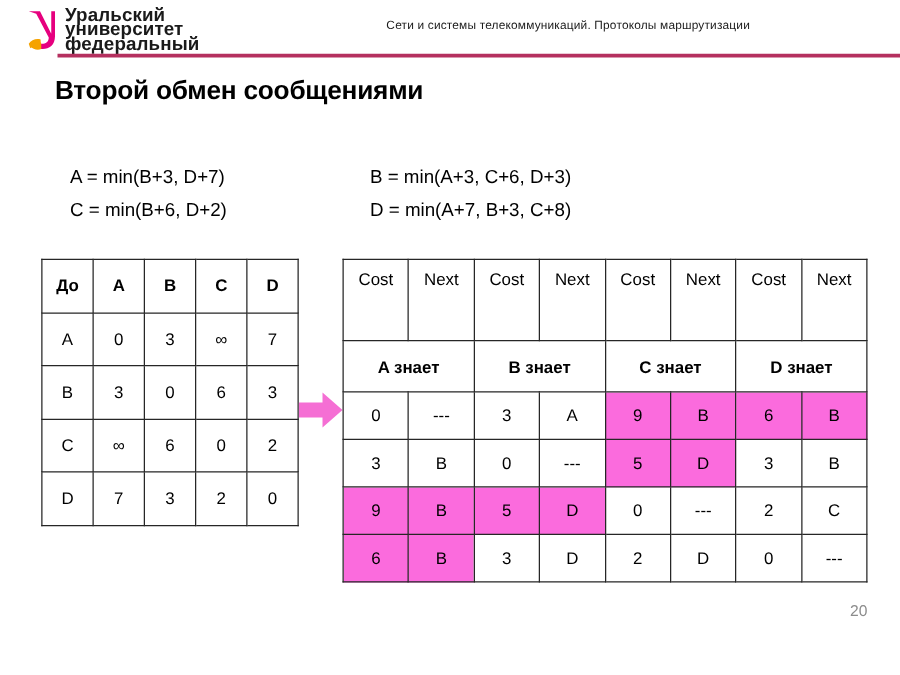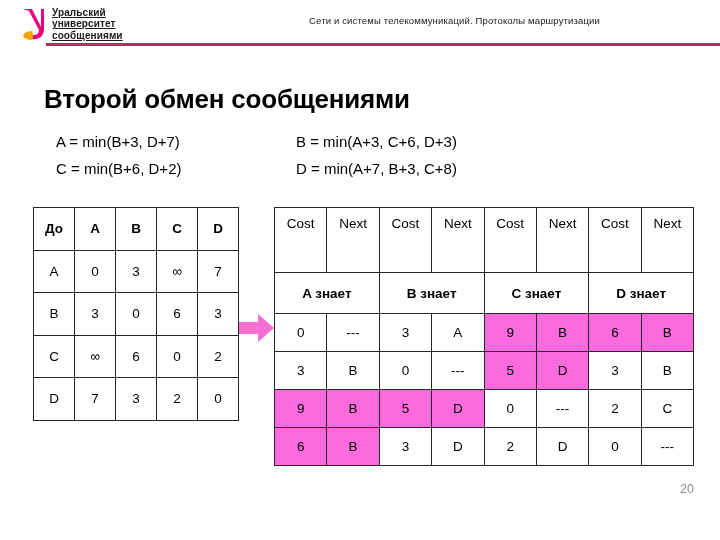--- a/index.html
+++ b/index.html
@@ -39,27 +39,26 @@
     display: flex;
     align-items: center;
   }
   .logo-mark {
     width: 26px;
     height: 34px;
     flex: 0 0 26px;
     margin-right: 6px;
   }
   .logo-text {
-    font-size: 10px;
+    font-size: 15px;
     font-weight: bold;
     line-height: 11.5px;
     color: #1a1a1a;
     letter-spacing: 0.1px;
     white-space: nowrap;
-    text-decoration: underline;
   }
   .logo-text span { display: block; }
 
   .header-subtitle {
     position: absolute;
     left: 0;
     top: 15px;
     width: 600px;
     text-align: right;
     font-size: 9.5px;
@@ -72,22 +71,22 @@
     top: 43px;
     width: 674px;
     height: 2.5px;
     background: #b5305f;
   }
 
   
   .slide-title {
     position: absolute;
     left: 44px;
-    top: 84px;
-    font-size: 26px;
+    top: 61px;
+    font-size: 21px;
     font-weight: bold;
     color: #000000;
     letter-spacing: -0.2px;
   }
 
   
   .formulas {
     position: absolute;
     left: 56px;
     top: 128px;
@@ -182,21 +181,21 @@
   <div class="header">
     <div class="logo">
       <svg class="logo-mark" viewBox="0 0 26 34">
         <path d="M3 2 L12 2 L21 20 L21 2 L24 2 L24 22 C24 30 18 33 12 32 L12 28 C16 28.5 19 27 19 23 L9 4 Z" fill="#e6007e"></path>
         <path d="M12 26 C9 26 6 27 4 30 C6.5 32.5 10 33.5 13 32.2 L13 28 Z" fill="#f5a300"></path>
         <path d="M3 28 C5 25 9 23.5 12.5 24.6 L12.5 29.2 C9.5 28.4 6 29.2 4.2 31.6 Z" fill="#f5a300"></path>
       </svg>
       <div class="logo-text">
         <span>Уральский</span>
         <span>университет</span>
-        <span>сообщениями</span>
+        <span>федеральный</span>
       </div>
     </div>
     <div class="header-subtitle">Сети и системы телекоммуникаций. Протоколы маршрутизации</div>
     <div class="header-rule"></div>
   </div>
 
   <div class="slide-title">Второй обмен сообщениями</div>
 
   <div class="formulas">
     <div class="formula-row">

